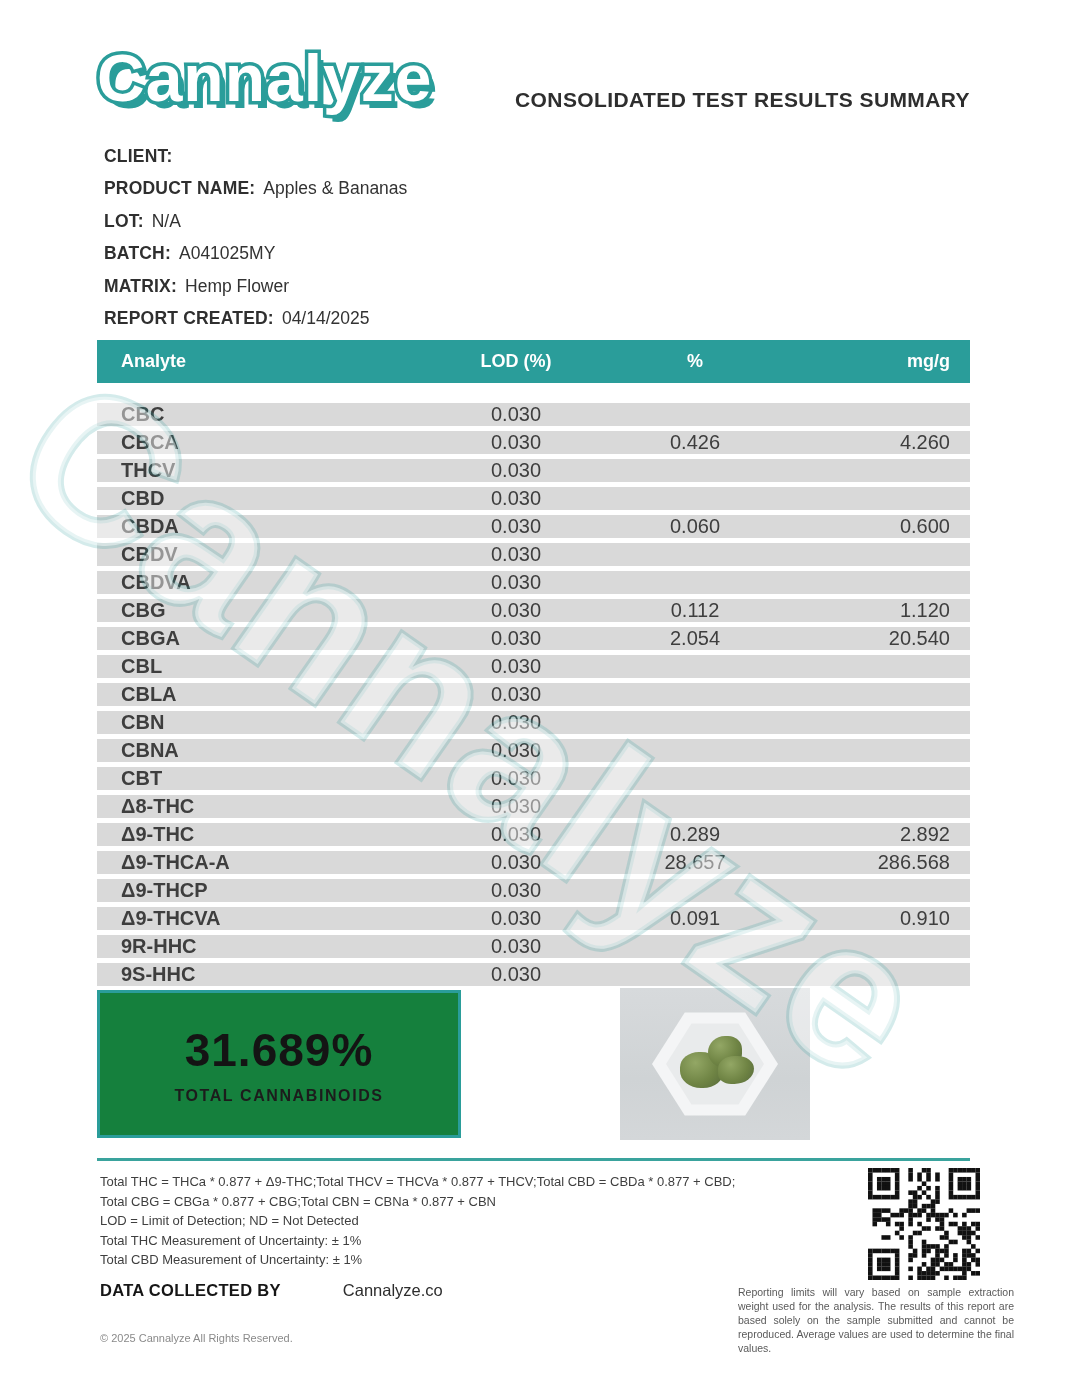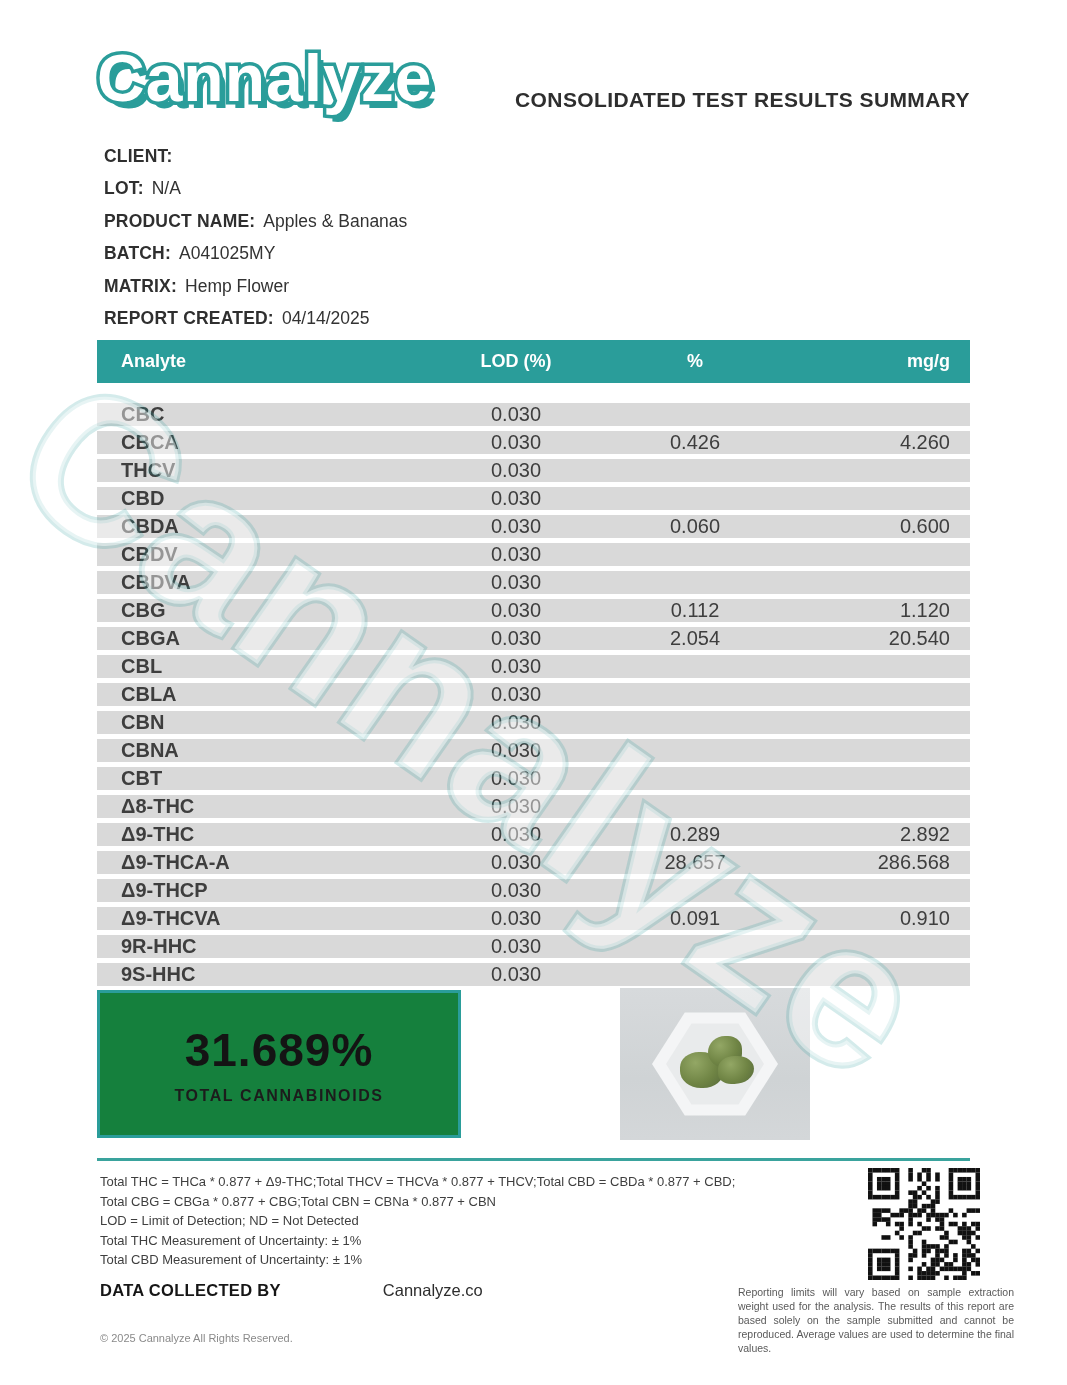--- a/index.html
+++ b/index.html
@@ -75,21 +75,21 @@
   .bud1 { left:28px; top:44px; width:44px; height:36px; border-radius:45% 55% 50% 50%; }
   .bud2 { left:56px; top:28px; width:34px; height:32px; border-radius:55% 45% 50% 55%; }
   .bud3 { left:66px; top:48px; width:36px; height:28px; border-radius:50% 50% 60% 40%; }
   
   .divider { position:absolute; left:97px; top:1158px; width:873px; height:3px; background:#3aa39d; }
   .footnotes { position:absolute; left:100px; top:1172px; font-size:13px; line-height:19.5px; color:#3f3f3f; }
   .qr { position:absolute; left:868px; top:1168px; width:112px; height:112px; background:#fff; }
   .qr svg { width:100%; height:100%; }
   .collected-row { position:absolute; left:100px; top:1281px; display:flex; align-items:flex-start; }
   .collected-label { font-size:16.5px; font-weight:700; color:#161616; letter-spacing:0.3px; }
-  .collected-value { font-size:16.5px; font-weight:500; color:#2d2d2d; margin-left:102px; }
+  .collected-value { font-size:16.5px; font-weight:500; color:#2d2d2d; margin-left:62px; }
   .disclaimer {
     position:absolute; left:700px; top:1285px; width:276px; font-size:10.5px;
     line-height:14px; color:#5a5a5a; text-align:justify;margin-left:38px;
   }
   .copyright { position:absolute; left:100px; top:1332px; font-size:11px; color:#8a8a8a; }
 </style>
 </head>
 <body>
 
 <div class="page">
@@ -105,27 +105,27 @@
   <div class="report-title">CONSOLIDATED TEST RESULTS SUMMARY</div>
 
   <div class="client-info">
 
       <div class="info-line">
         <span class="info-label">CLIENT:</span>
         <span class="info-value"></span>
       </div>
 
       <div class="info-line">
+        <span class="info-label">PRODUCT NAME:</span>
+        <span class="info-value">Apples &amp; Bananas</span>
+      </div>
+
+      <div class="info-line">
         <span class="info-label">LOT:</span>
         <span class="info-value">N/A</span>
-      </div>
-
-      <div class="info-line">
-        <span class="info-label">PRODUCT NAME:</span>
-        <span class="info-value">Apples &amp; Bananas</span>
       </div>
 
       <div class="info-line">
         <span class="info-label">BATCH:</span>
         <span class="info-value">A041025MY</span>
       </div>
 
       <div class="info-line">
         <span class="info-label">MATRIX:</span>
         <span class="info-value">Hemp Flower</span>

